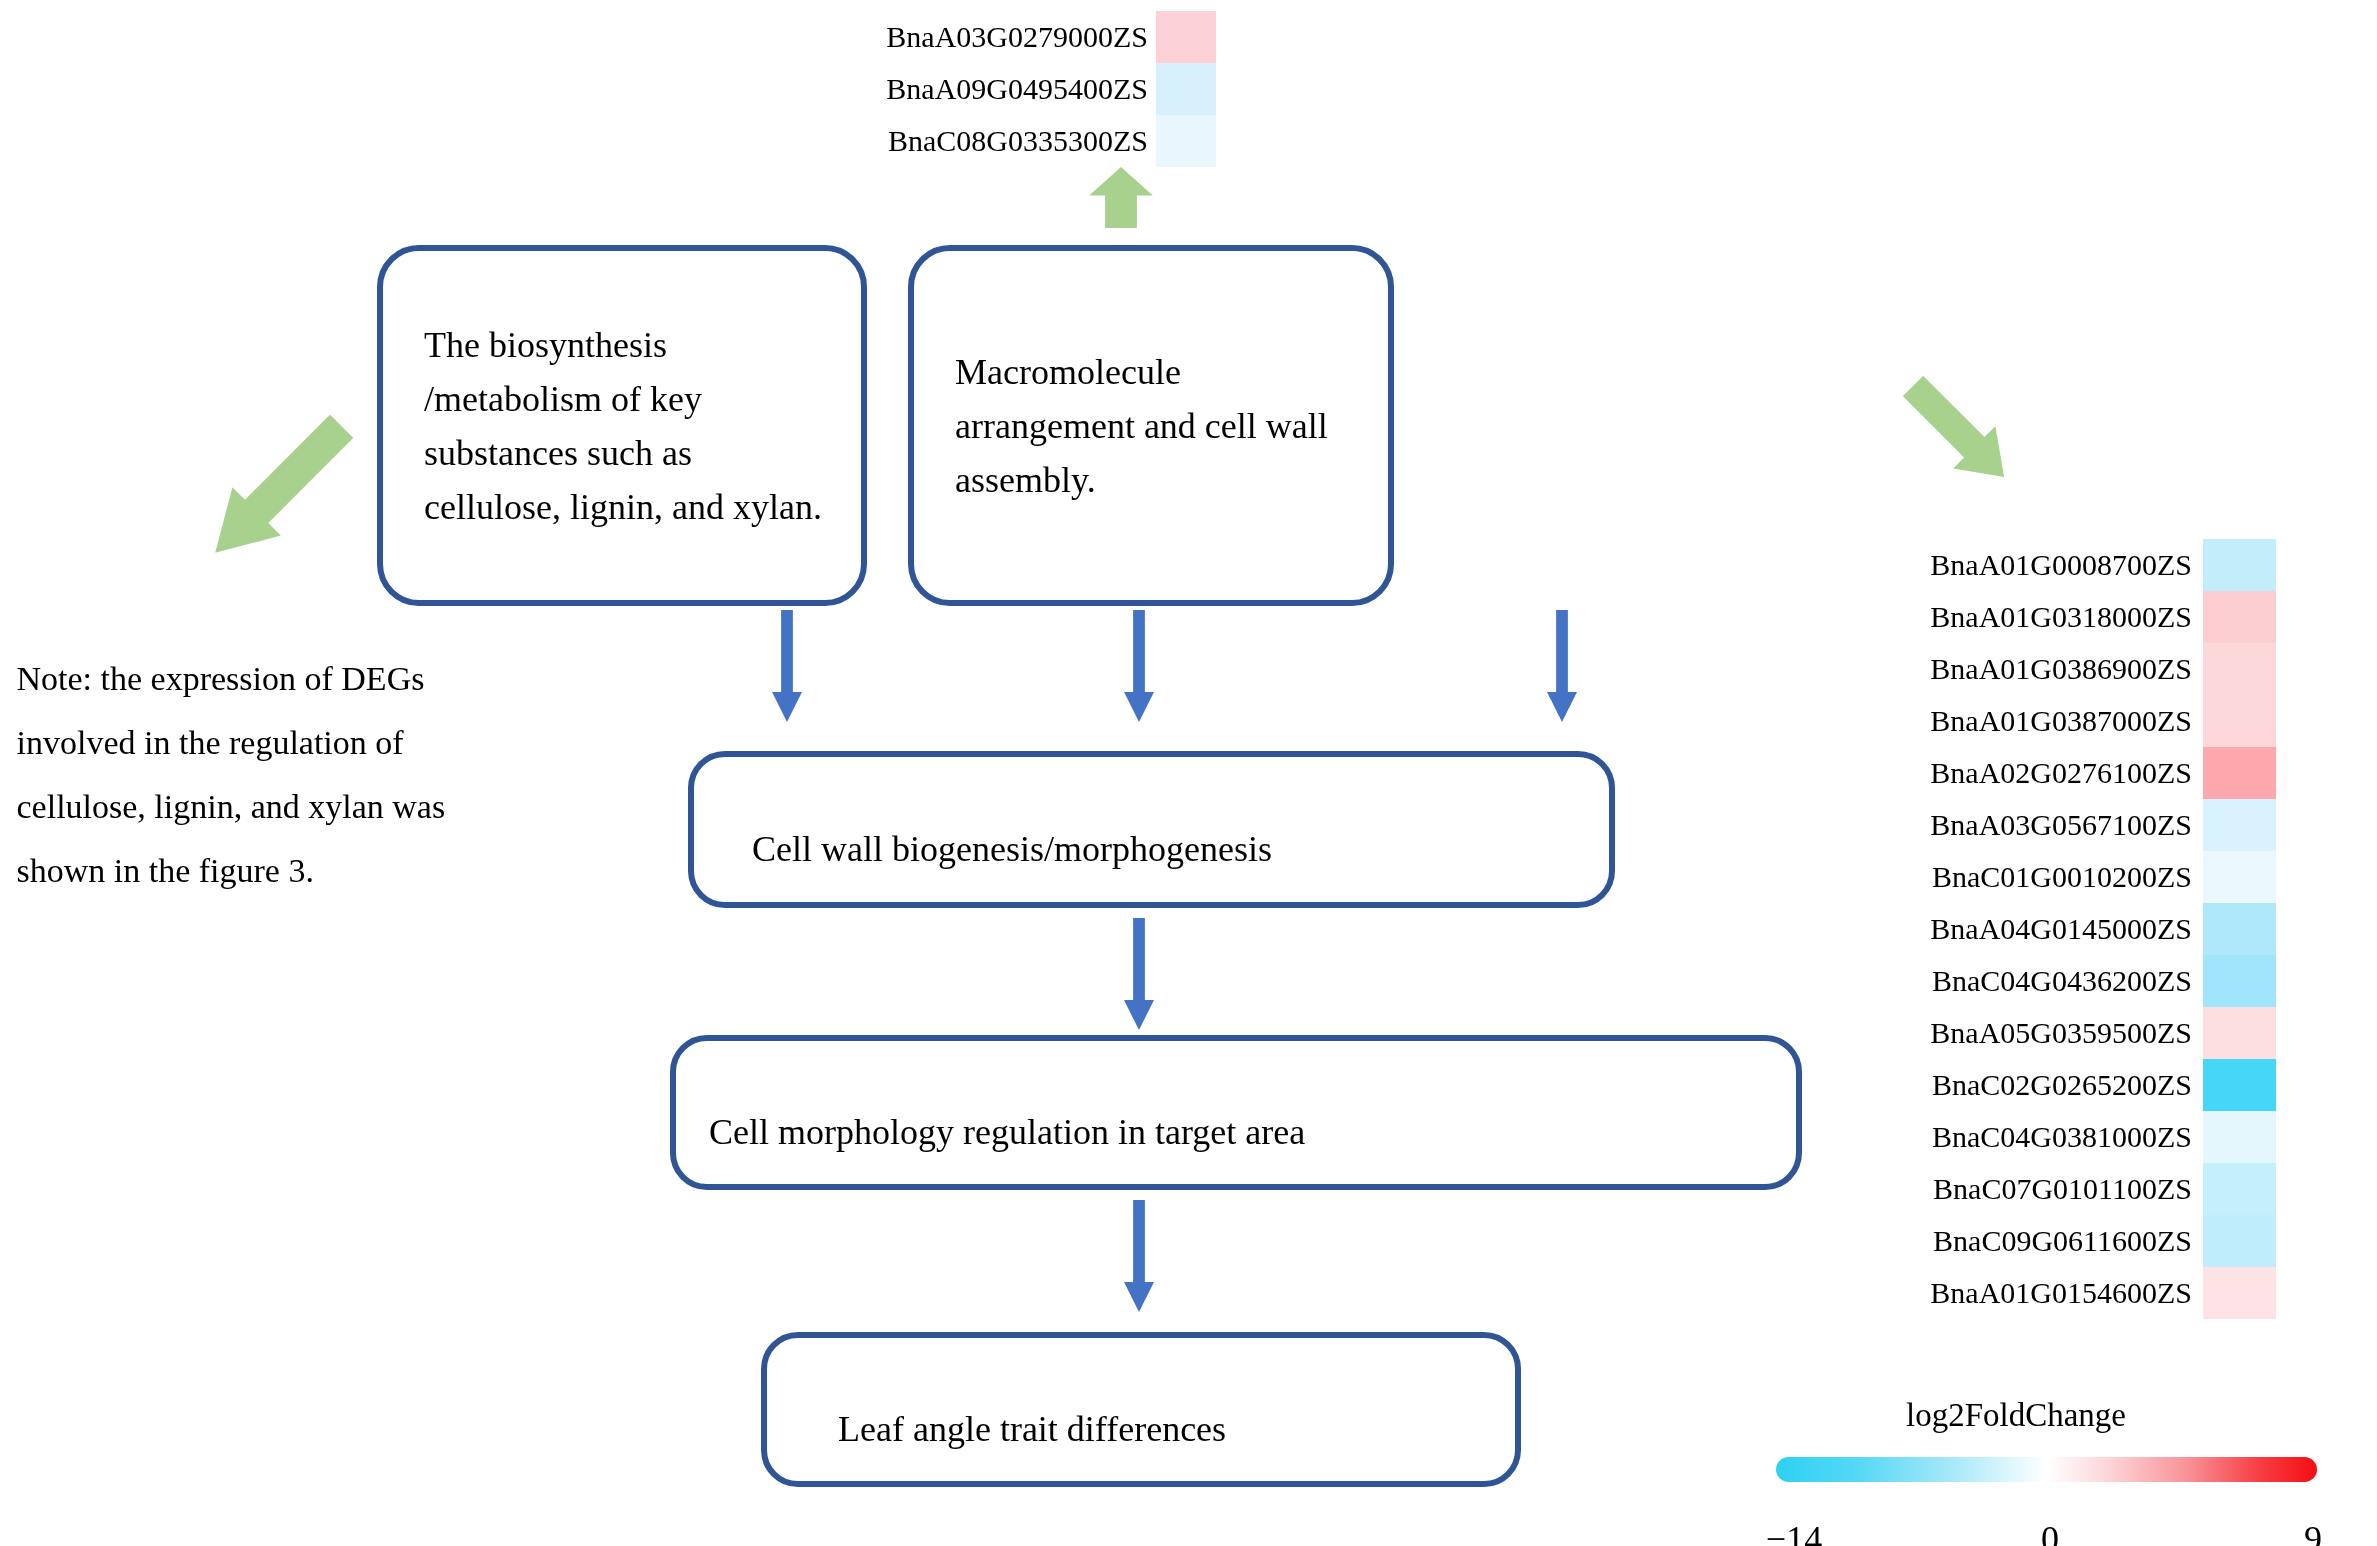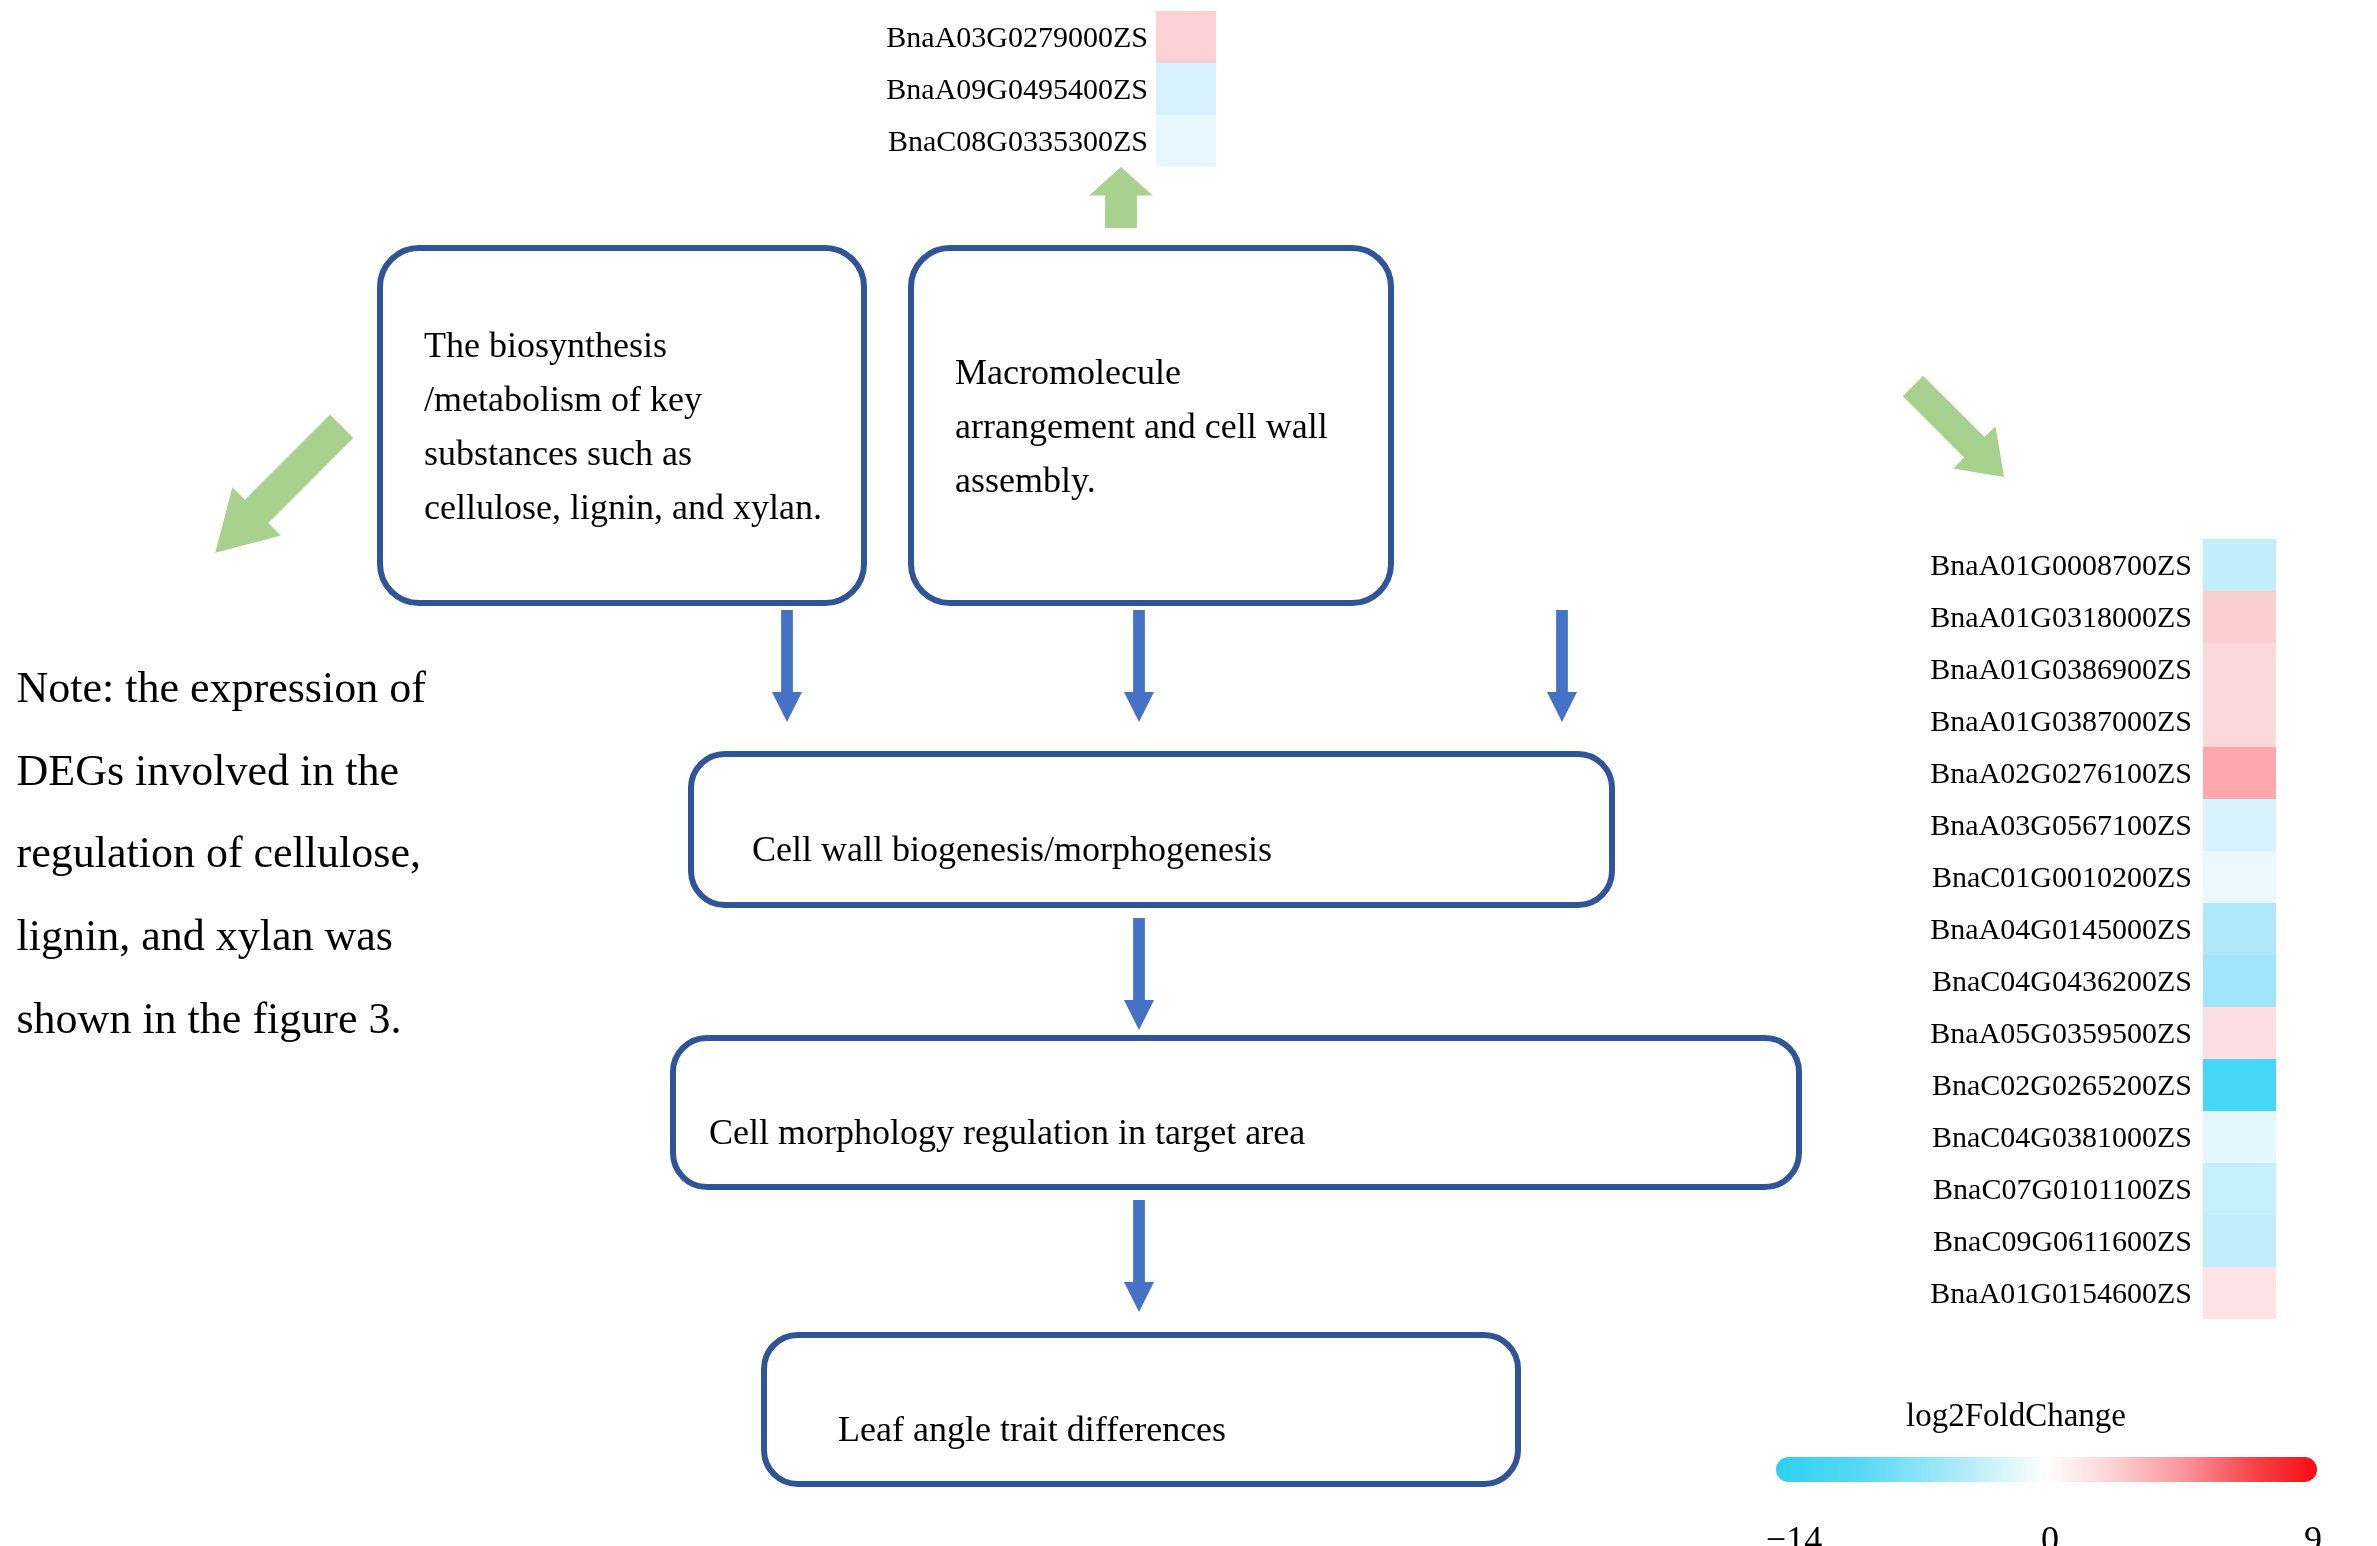--- a/index.html
+++ b/index.html
@@ -37,21 +37,21 @@
   #fb-2{left:670px;top:1035px;width:1132px;height:155px;padding-left:33px;}
   #fb-3{left:761px;top:1332px;width:760px;height:155px;padding-left:71px;}
   .flowbox .txt{line-height:1.2;margin-top:40px;}
   
   .abs{position:absolute;}
   .rot135{transform:rotate(135deg);}
   .rot45{transform:rotate(45deg);}
   
   .note{
     position:absolute;left:16.5px;top:647px;width:473px;
-    font-size:44px;line-height:1.88;
+    font-size:34px;line-height:1.88;
   }
   
   .legend-title{position:absolute;left:1906px;top:1377px;font-size:33px;margin-top:20px;}
   .legend-bar{
     position:absolute;left:1776px;top:1457px;width:541px;height:25px;border-radius:12.6px;
     background:linear-gradient(90deg,#2ed0f3 0%,#55d8f5 15%,#a5e8f9 32%,#ffffff 50%,
                #fcd3d6 62%,#f89298 76%,#f54046 89%,#f60d12 100%);
   }
   .legend-tick{position:absolute;top:1497px;font-size:36px;text-align:center;width:106px;margin-top:21px;}
   #tick-min{left:1741px;}

